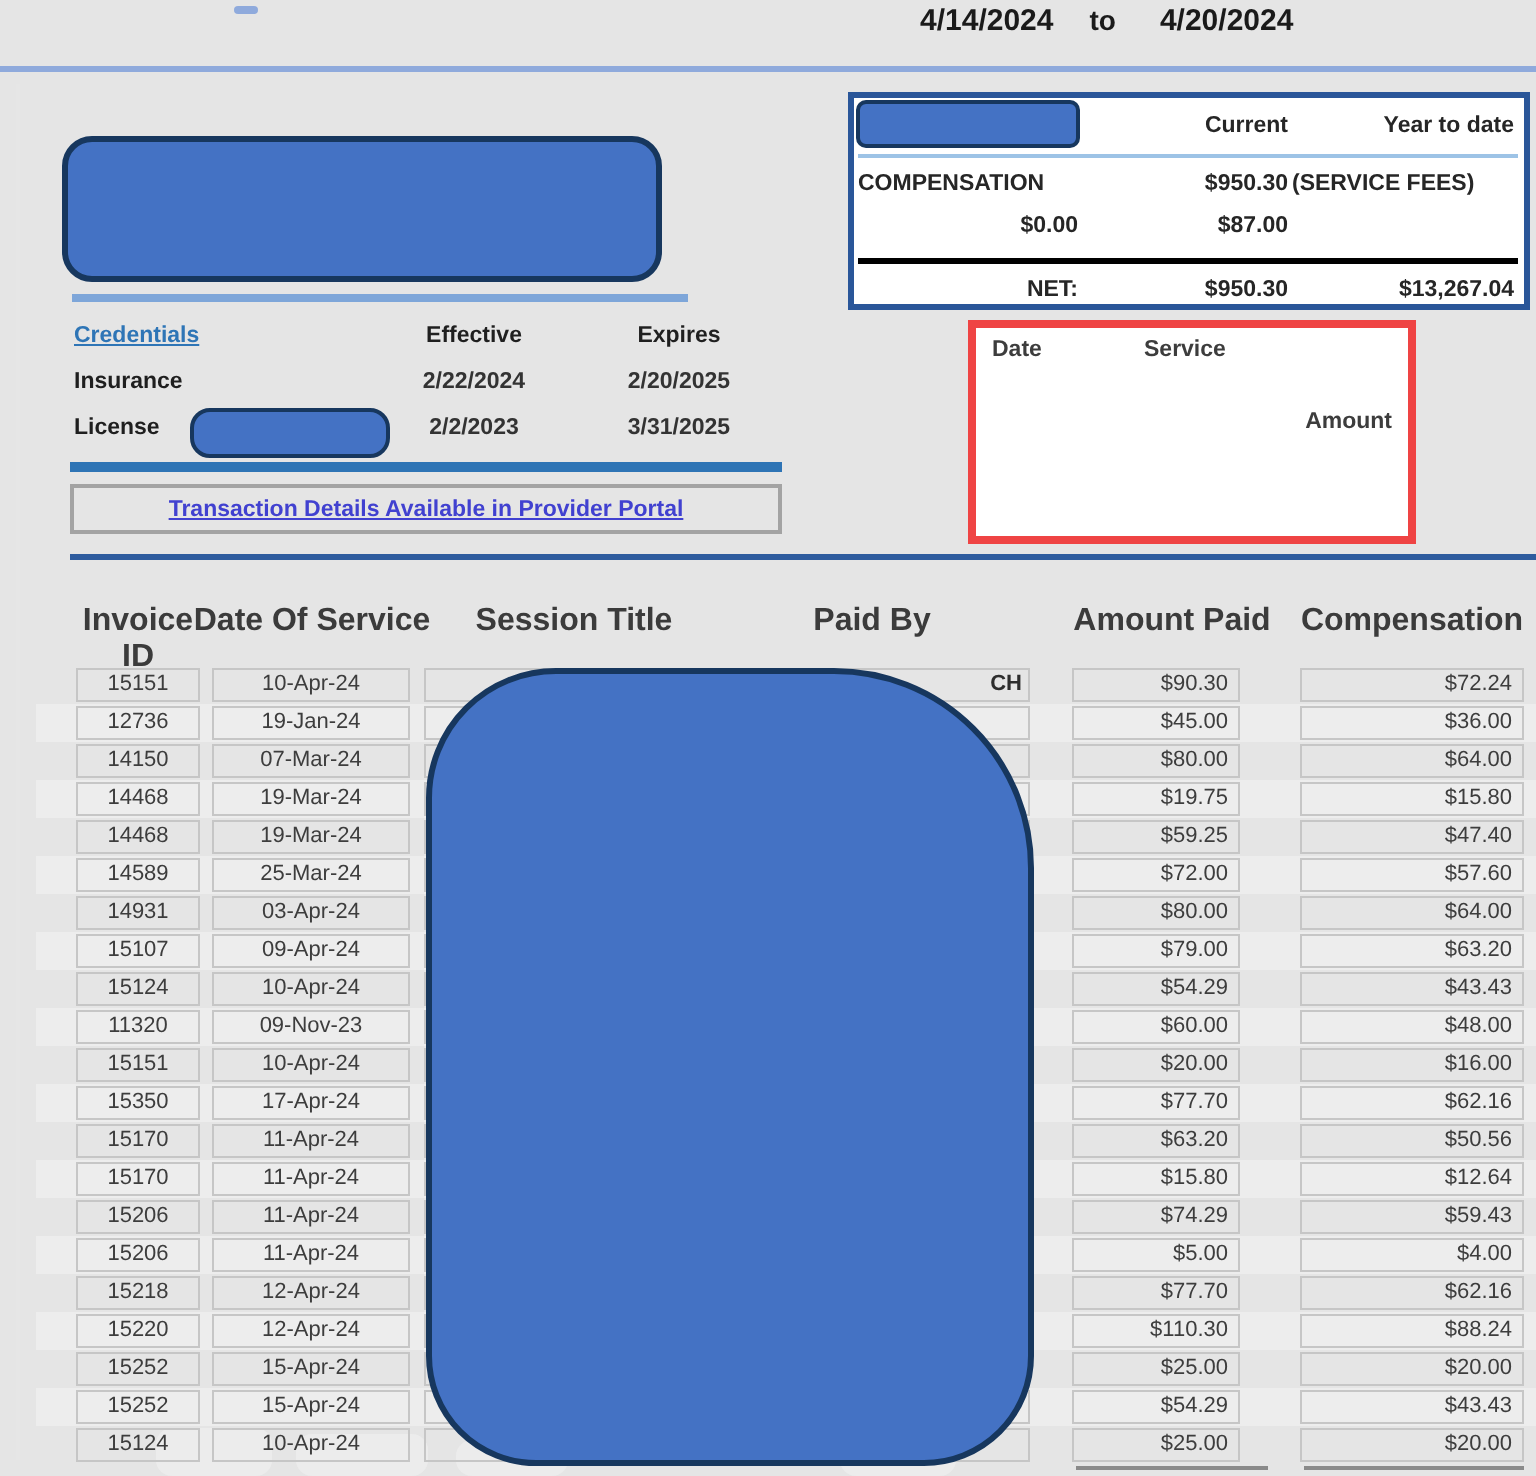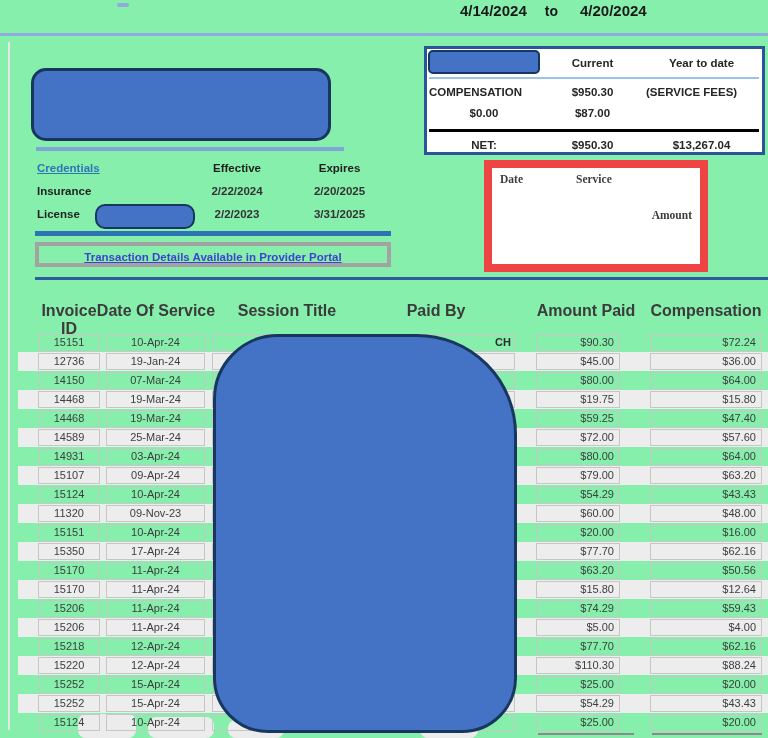--- a/index.html
+++ b/index.html
@@ -1,18 +1,18 @@
 <!DOCTYPE html>
 <html><head>
 <meta charset="utf-8">
 <style>
   * { margin:0; padding:0; box-sizing:border-box; }
   html,body { background:#fff; }
   .page {
-    position:relative; width:768px; height:738px; background:#86efac;
+    position:relative; width:768px; height:738px; background:#e5e5e5;
     font-family:"Liberation Sans", sans-serif; color:#3f3f3f; overflow:hidden;
   }
   
   .top-dash { position:absolute; left:117px; top:3px; width:12px; height:4px;
     background:#8FAADC; border-radius:2px; }
   .period { position:absolute; left:460px; top:2px; display:flex; align-items:baseline;
     font-weight:bold; font-size:15px; color:#1a1a1a; }
   .period .sep { margin:0 22px 0 18px; font-size:14px; }
   .rule-top { position:absolute; left:0; top:33px; width:768px; height:3px; background:#8FAADC; }
   .edge-line { position:absolute; left:8px; top:42px; width:2px; height:688px; background:#E6E6E6; }
@@ -20,49 +20,49 @@
   
   .redact { background:#4472C4; border:3px solid #17375E; }
   .redact-name { position:absolute; left:31px; top:68px; width:300px; height:73px; border-radius:15px; }
   .rule-under-name { position:absolute; left:36px; top:147px; width:308px; height:4px; background:#7EA6D9; }
 
   
   .summary { position:absolute; left:424px; top:46px; width:341px; height:109px;
     border:3px solid #2A5699; background:#fff; padding:2px 3px 2px 2px; }
   .summary-grid { display:grid; grid-template-columns:112px 105px 113px; font-size:11.5px; }
   .summary-grid .hd { font-weight:bold; color:#262626; padding-top:6px; height:25px; }
-  .summary-grid .r { text-align:center; padding-right:2px; }
+  .summary-grid .r { text-align:right; padding-right:2px; }
   .sum-divider { grid-column:1/-1; height:2px; background:#9DC3E6; margin:1px 0 4px 0; }
   .sum-black { grid-column:1/-1; height:3px; background:#000; margin:4px 0 4px 0; }
   .sum-cell { height:21px; line-height:19px; font-weight:bold; color:#262626; }
   .redact-summary { position:absolute; left:1px; top:1px; width:112px; height:24px;
     border-radius:5px; border-width:2px; }
 
   
   .credentials { position:absolute; left:37px; top:158px; width:380px; }
   .cred-grid { display:grid; grid-template-columns:150px 100px 105px; font-size:11.5px; }
   .cred-grid > div { height:23px; line-height:21px; }
   .cred-title { color:#2E75B6; font-weight:bold; text-decoration:underline; cursor:pointer; }
   .cred-label { font-weight:bold; color:#1f1f1f; }
   .cred-col { font-weight:bold; color:#1f1f1f; text-align:center; }
   .cred-val { text-align:center; font-weight:600; color:#333; }
   .redact-license { position:absolute; left:95px; top:204px; width:100px; height:25px;
     border-radius:10px; border-width:2.5px; }
 
   
   .rule-above-link { position:absolute; left:35px; top:231px; width:356px; height:5px; background:#2E74B5; }
   .link-box { position:absolute; left:35px; top:242px; width:356px; height:25px;
-    border:4px solid #a3a3a3; text-align:center; }
+    border:2px solid #a3a3a3; text-align:center; }
   .link-box a { font-size:11.5px; font-weight:600; color:#4141D0; text-decoration:underline;
     line-height:23px; cursor:pointer; }
   .rule-mid { position:absolute; left:35px; top:277px; width:733px; height:3px; background:#2E5C9E; }
 
   
   .pending { position:absolute; left:484px; top:160px; width:224px; height:112px;
-    border:8px solid #ef4444; background:#fff;font-family:Liberation Serif, serif; }
+    border:4px solid #ef4444; background:#fff; }
   .pending .ph { position:absolute; top:5px; font-size:11.5px; font-weight:bold; color:#3d3d3d; }
   .ph-date { left:8px; } .ph-service { left:84px; } .ph-amount { right:8px;margin-top:36px; }
 
   
   .inv-headers { position:absolute; left:0; top:302px; width:768px; height:18px;
     font-size:16px; font-weight:bold; color:#3b3b3b; }
   .inv-headers span { position:absolute; text-align:center; }
   .h-invoice { left:38px; width:62px; }
   .h-dos     { left:96px; width:120px; }
   .h-session { left:212px; width:150px; }

